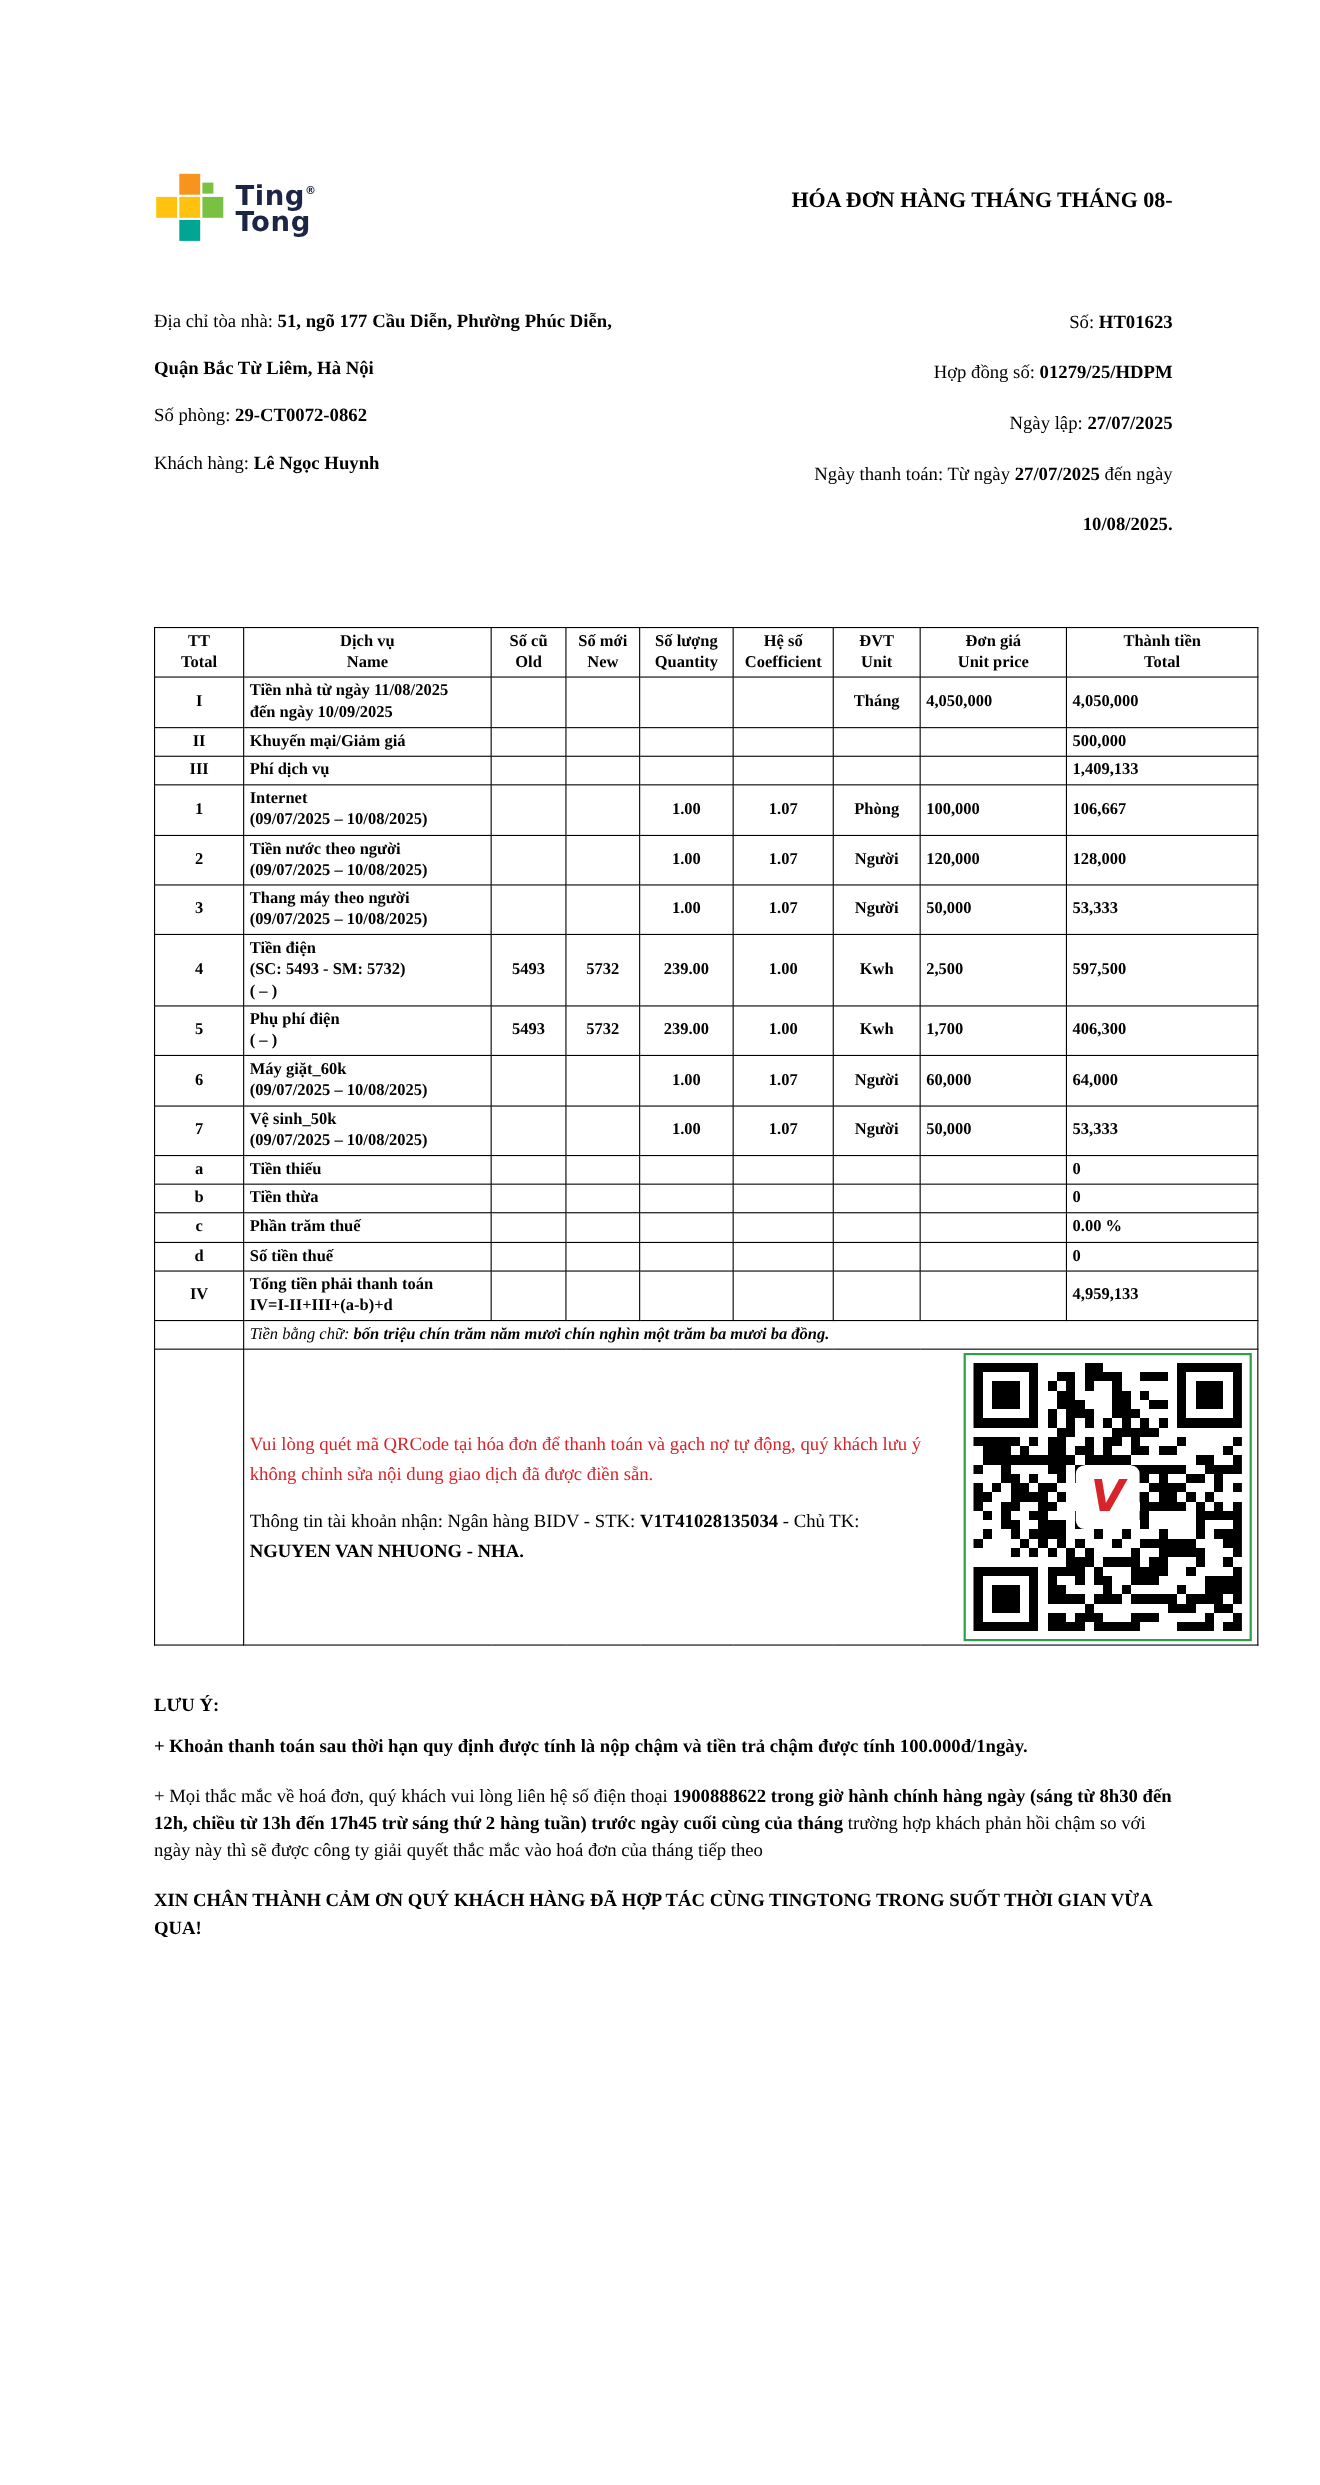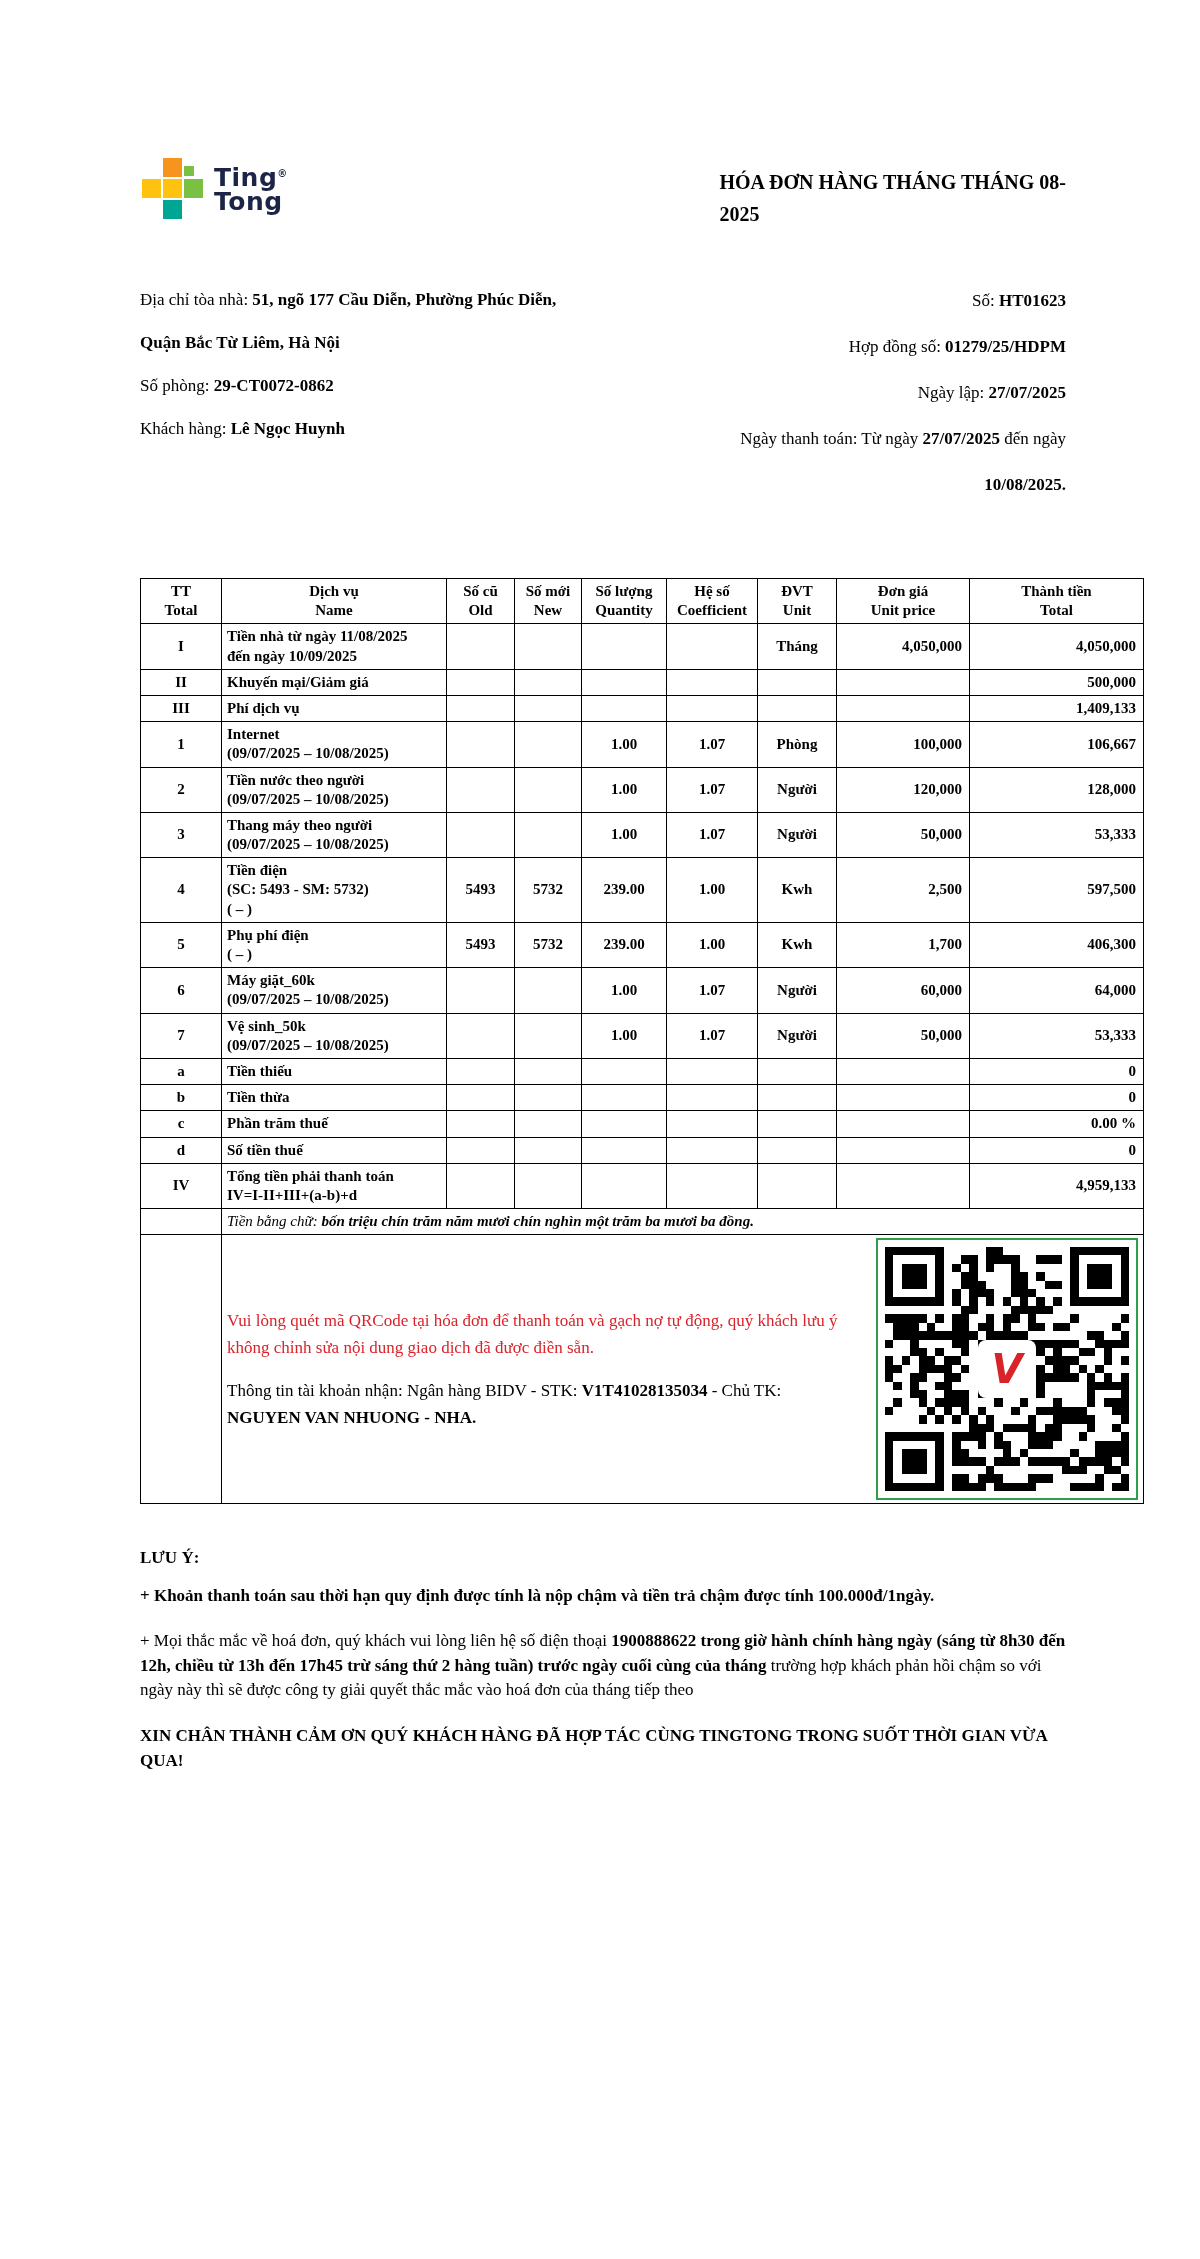--- a/index.html
+++ b/index.html
@@ -36,21 +36,21 @@
   .v { font-weight:bold; }
 
   
   table.inv { border-collapse:collapse; width:1003px; margin-top:70px; font-size:15px; table-layout:fixed; }
   .inv th, .inv td { border:1px solid #000; padding:3px 5px; line-height:1.28; vertical-align:middle; }
   .inv th { font-weight:bold; text-align:center; white-space:pre-line; }
   .inv td { font-weight:bold; }
   td.c-tt  { text-align:center; }
   td.c-name { text-align:left; white-space:pre-line; vertical-align:top; }
   td.c-old, td.c-new, td.c-qty, td.c-coef, td.c-unit { text-align:center; }
-  td.c-price, td.c-total { text-align:right; padding-right:7px; }
+  td.c-price, td.c-total { padding-right:7px; }
 
   tr.words-row td { font-weight:normal; }
   .words-cell { font-style:italic; padding:4px 6px; }
   .words-value { font-weight:bold; }
 
   .qr-cell { padding:8px 10px; font-weight:normal !important; }
   .qr-flex { display:flex; justify-content:space-between; align-items:center; }
   .qr-texts { width:615px; font-size:17px; }
   .red-note { color:var(--accent_red); line-height:1.6; margin-bottom:16px; }
   .bank-info { line-height:1.6; }
@@ -86,21 +86,20 @@
         <span class="sq-bottom"></span>
         <span class="sq-corner"></span>
       </div>
       <div class="logo-text">
         <div><span>Ting</span><span class="reg">®</span></div>
         <div>Tong</div>
       </div>
     </div>
     <div class="doc-title">
       <div>HÓA ĐƠN HÀNG THÁNG THÁNG 08-</div>
-      <div>2025</div>
     </div>
   </div>
 
   <div class="info-row">
     <div class="info-left">
       <div class="info-line"><span>Địa chỉ tòa nhà: </span><span class="v">51, ngõ 177 Cầu Diễn, Phường Phúc Diễn,</span></div>
       <div class="info-line"><span class="v">Quận Bắc Từ Liêm, Hà Nội</span></div>
       <div class="info-line"><span>Số phòng: </span><span class="v">29-CT0072-0862</span></div>
       <div class="info-line"><span>Khách hàng: </span><span class="v">Lê Ngọc Huynh</span></div>
     </div>

